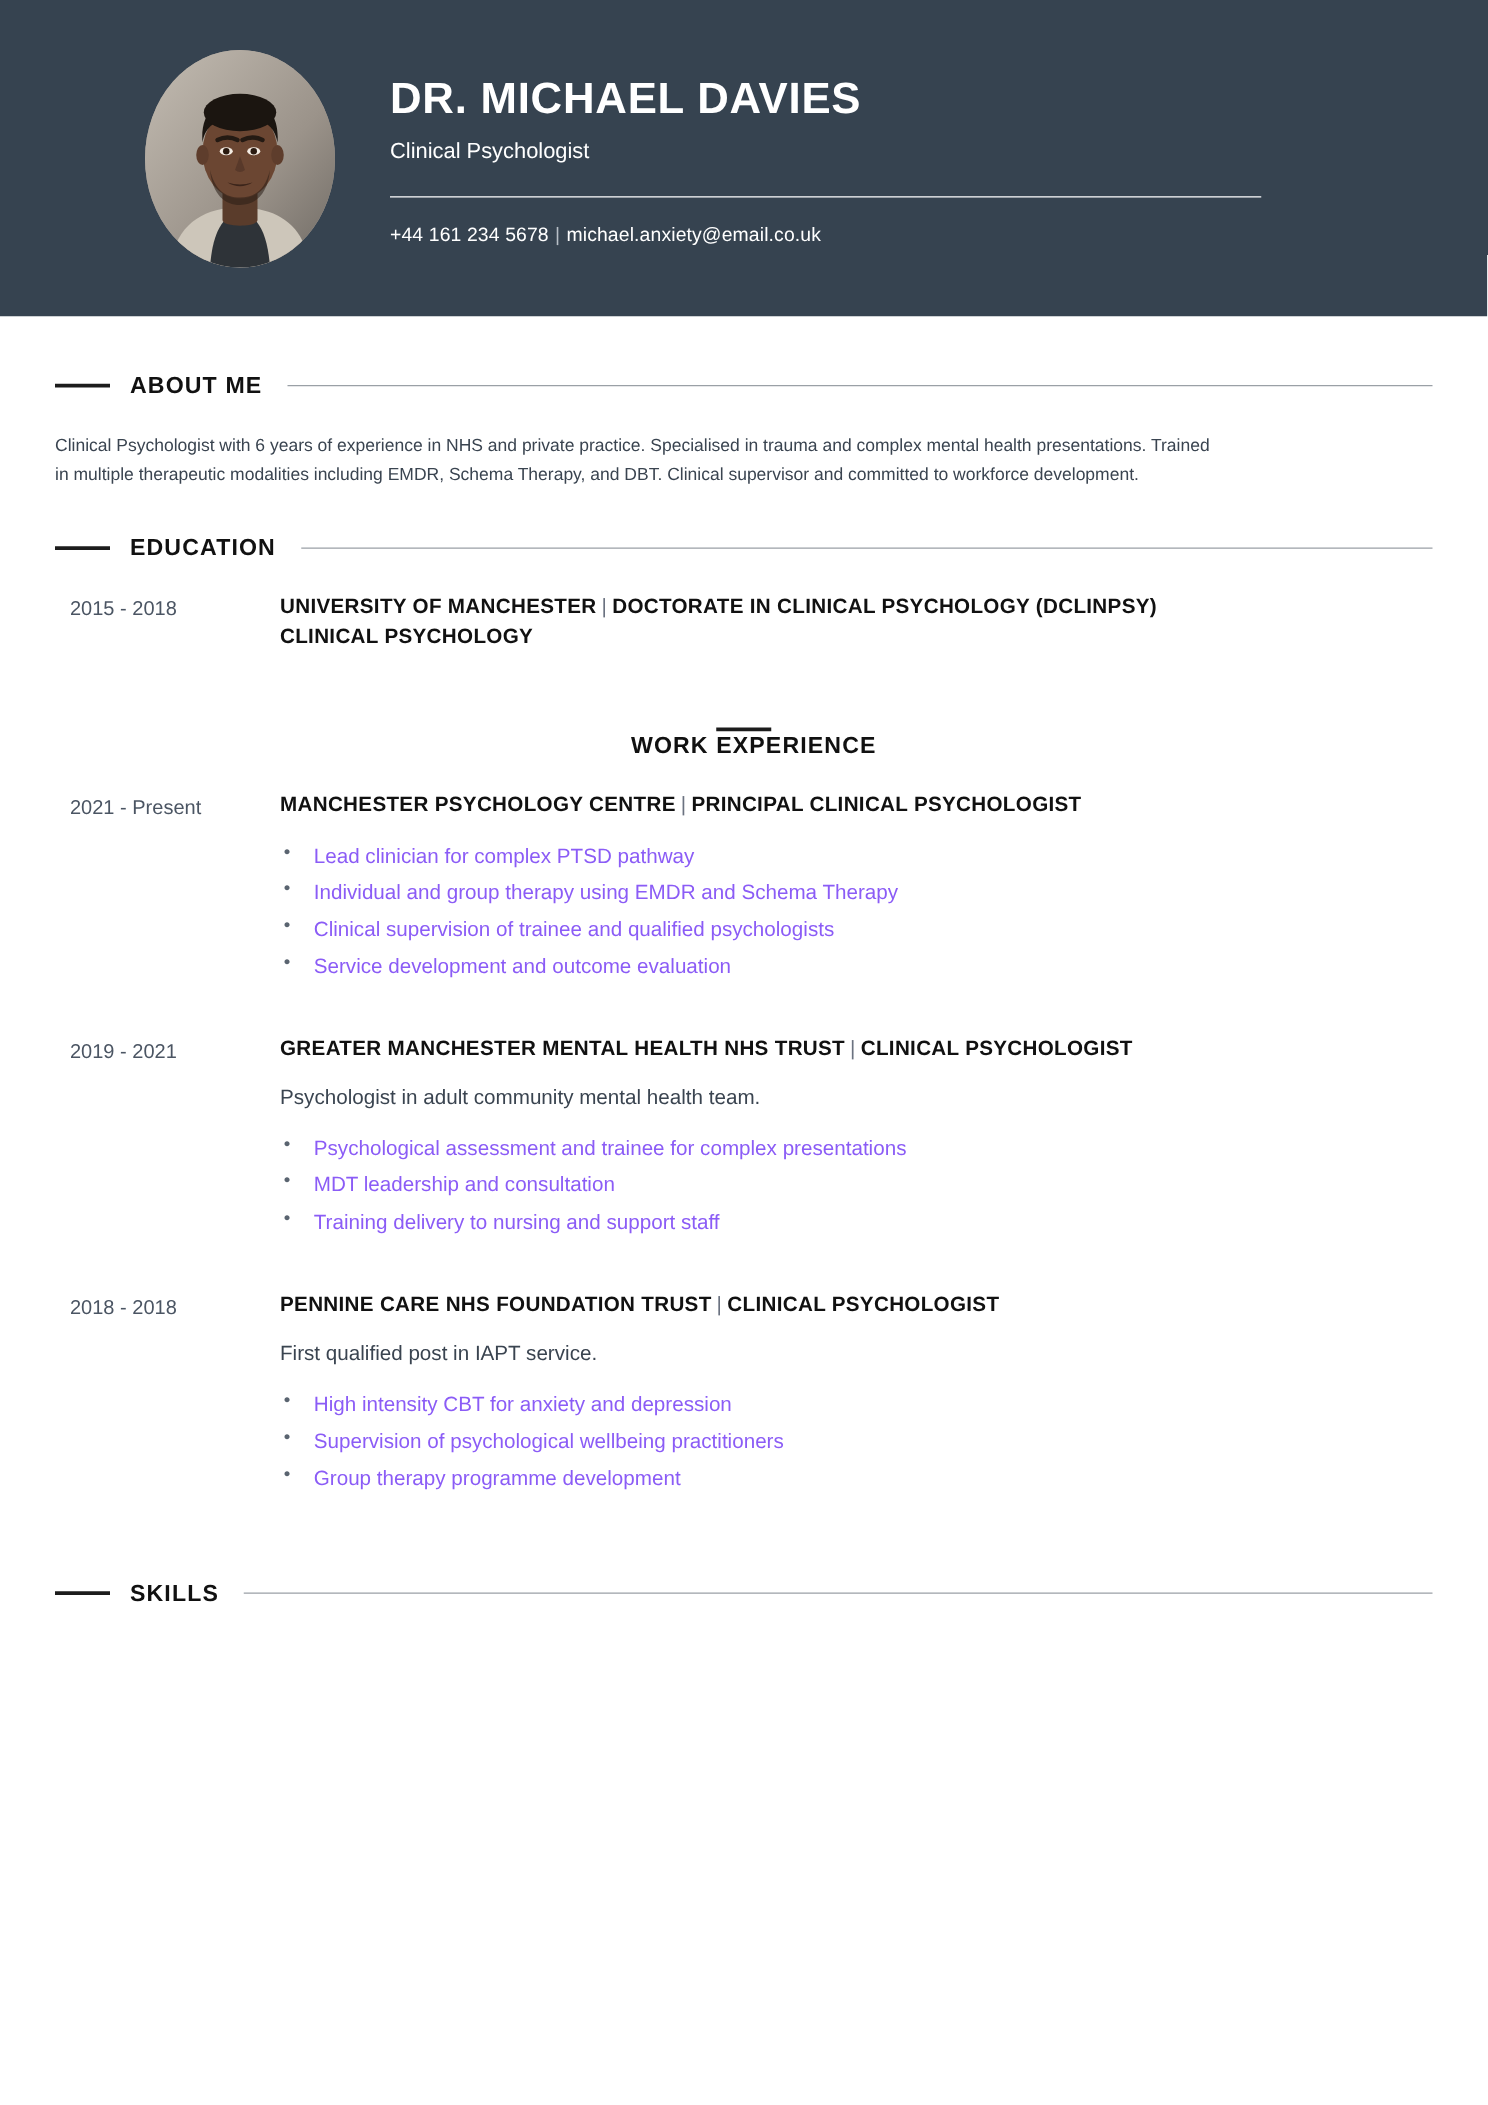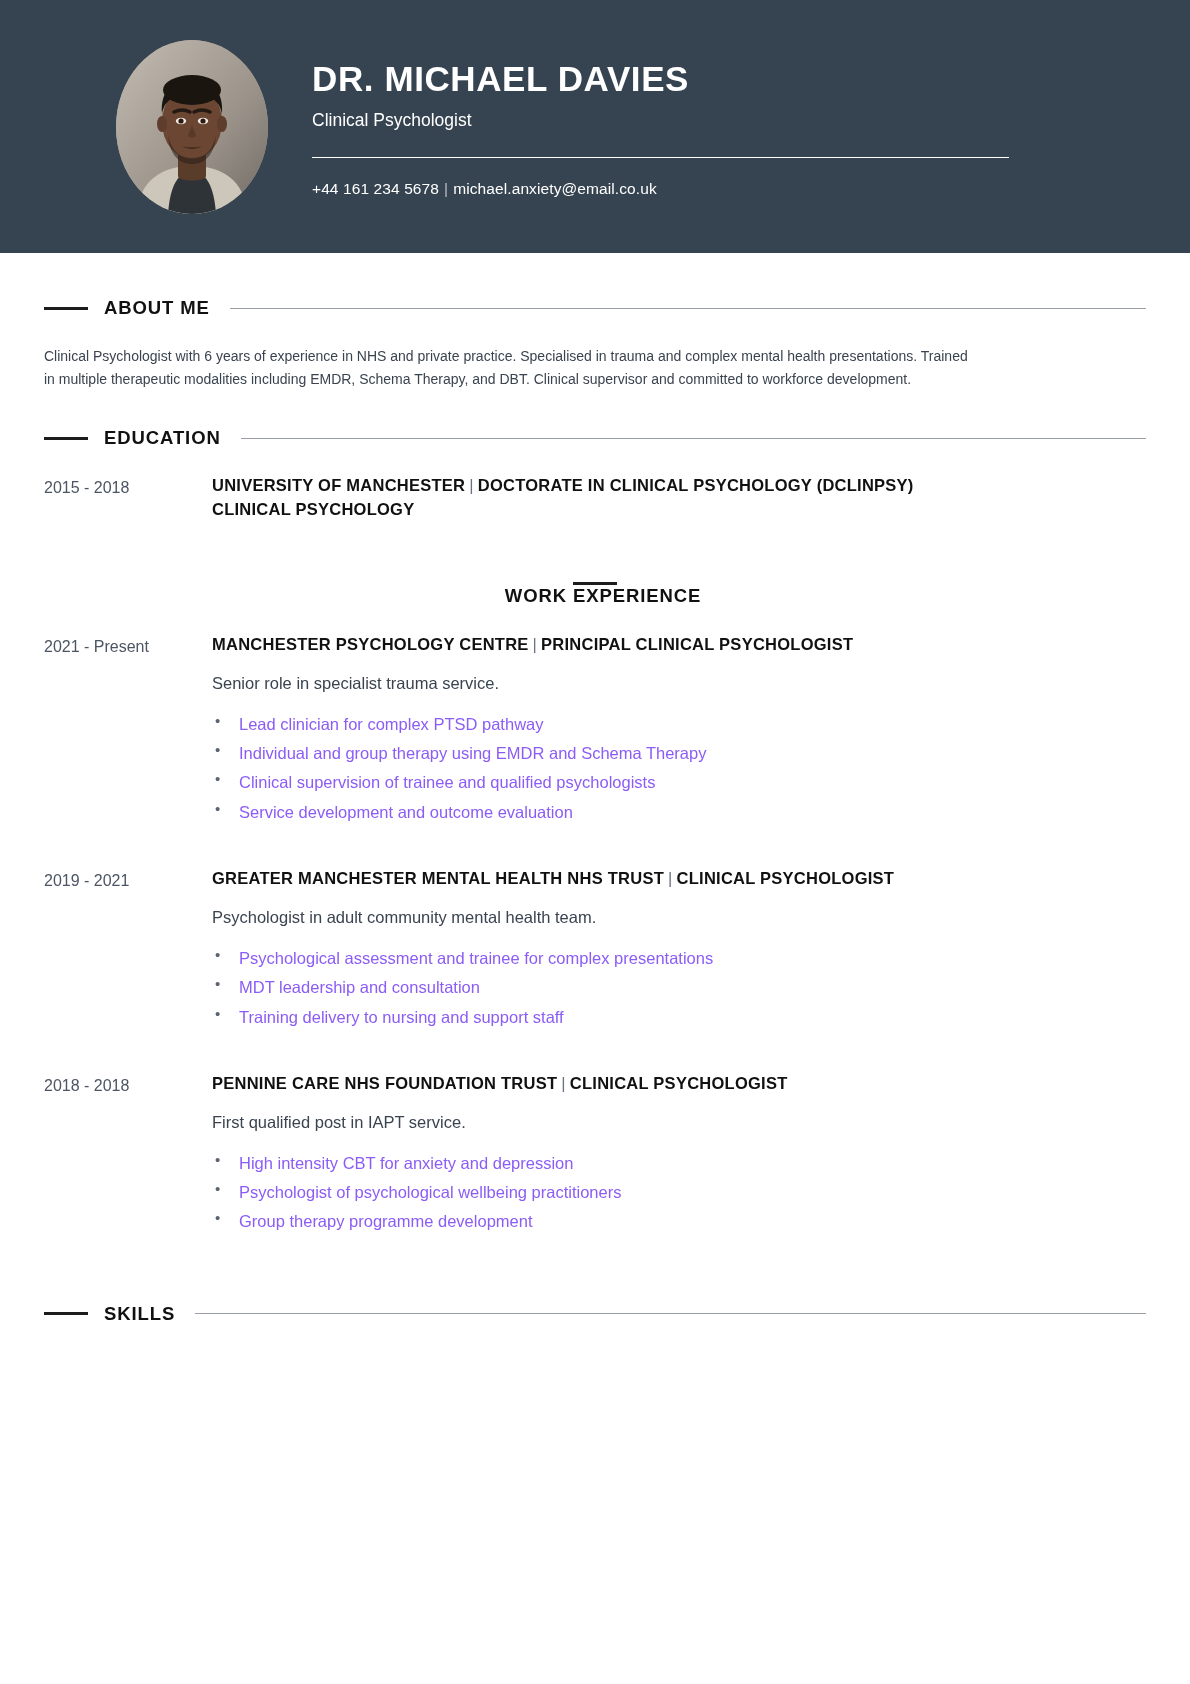--- a/index.html
+++ b/index.html
@@ -121,20 +121,21 @@
     margin-top: 26px;
     font-size: 14px;
     line-height: 1.65;
     color: #3a4450;
     max-width: 925px;
   }
 
   .entry {
     display: flex;
     margin-top: 25px;
+    margin-left: 12px;
   }
   .entry-dates {
     width: 168px;
     flex: 0 0 168px;
     font-size: 16px;
     color: #4b5563;
     padding-top: 2px;
     line-height: 1.45;
   }
   .entry-main { flex: 1 1 auto; }
@@ -281,21 +282,20 @@
       <span class="section-title">WORK EXPERIENCE</span>
       <span class="section-line"></span>
     </div>
 
     <div class="entry">
       <div class="entry-dates">2021 - Present</div>
       <div class="entry-main">
         <div class="entry-title">
           <span>MANCHESTER PSYCHOLOGY CENTRE</span><span class="pipe">|</span><span>PRINCIPAL CLINICAL PSYCHOLOGIST</span>
         </div>
-        <div class="entry-desc">Senior role in specialist trauma service.</div>
         <ul class="bullets">
           <li>Lead clinician for complex PTSD pathway</li>
           <li>Individual and group therapy using EMDR and Schema Therapy</li>
           <li>Clinical supervision of trainee and qualified psychologists</li>
           <li>Service development and outcome evaluation</li>
         </ul>
       </div>
     </div>
 
     <div class="entry spaced">
@@ -315,21 +315,21 @@
 
     <div class="entry spaced">
       <div class="entry-dates">2018 - 2018</div>
       <div class="entry-main">
         <div class="entry-title">
           <span>PENNINE CARE NHS FOUNDATION TRUST</span><span class="pipe">|</span><span>CLINICAL PSYCHOLOGIST</span>
         </div>
         <div class="entry-desc">First qualified post in IAPT service.</div>
         <ul class="bullets">
           <li>High intensity CBT for anxiety and depression</li>
-          <li>Psychologist of psychological wellbeing practitioners</li>
+          <li>Supervision of psychological wellbeing practitioners</li>
           <li>Group therapy programme development</li>
         </ul>
       </div>
     </div>
 
     <div class="section-head sec-skills">
       <span class="section-dash"></span>
       <span class="section-title">SKILLS</span>
       <span class="section-line"></span>
     </div>

